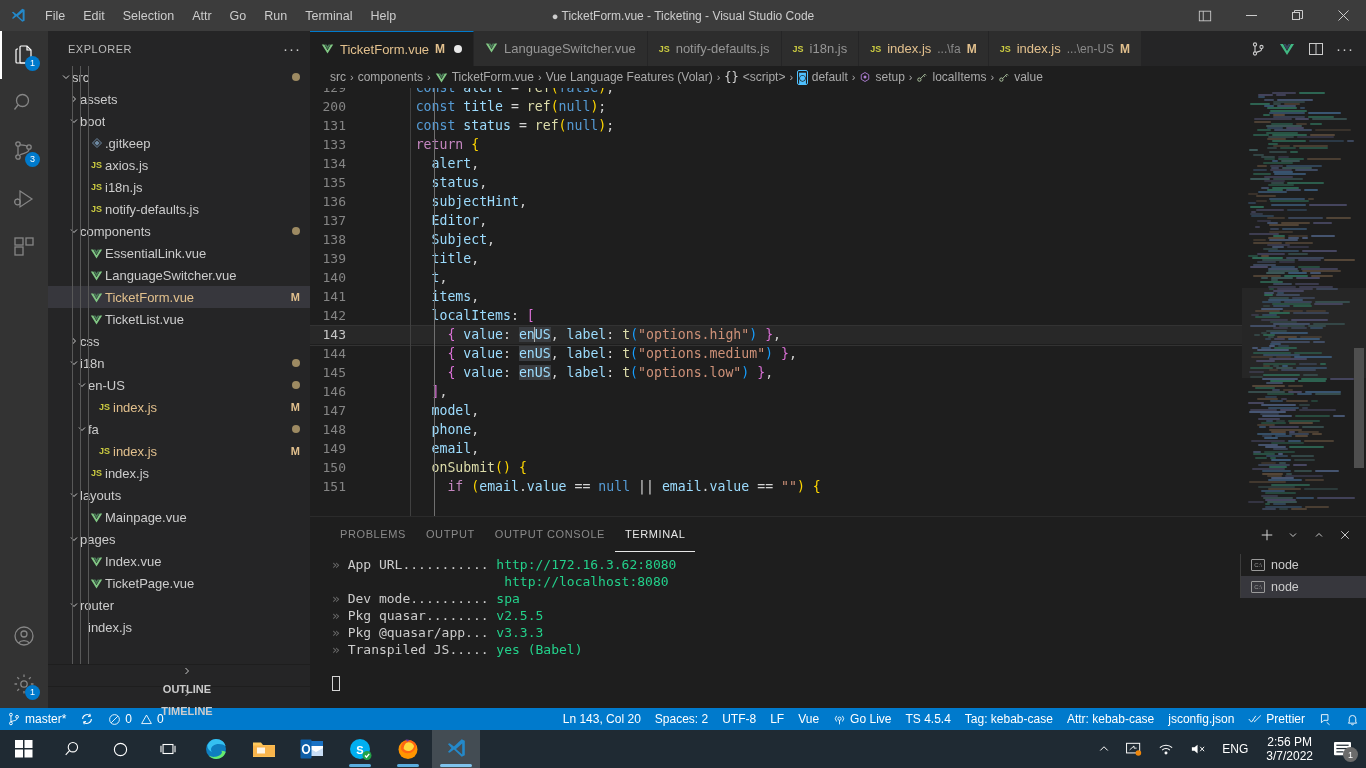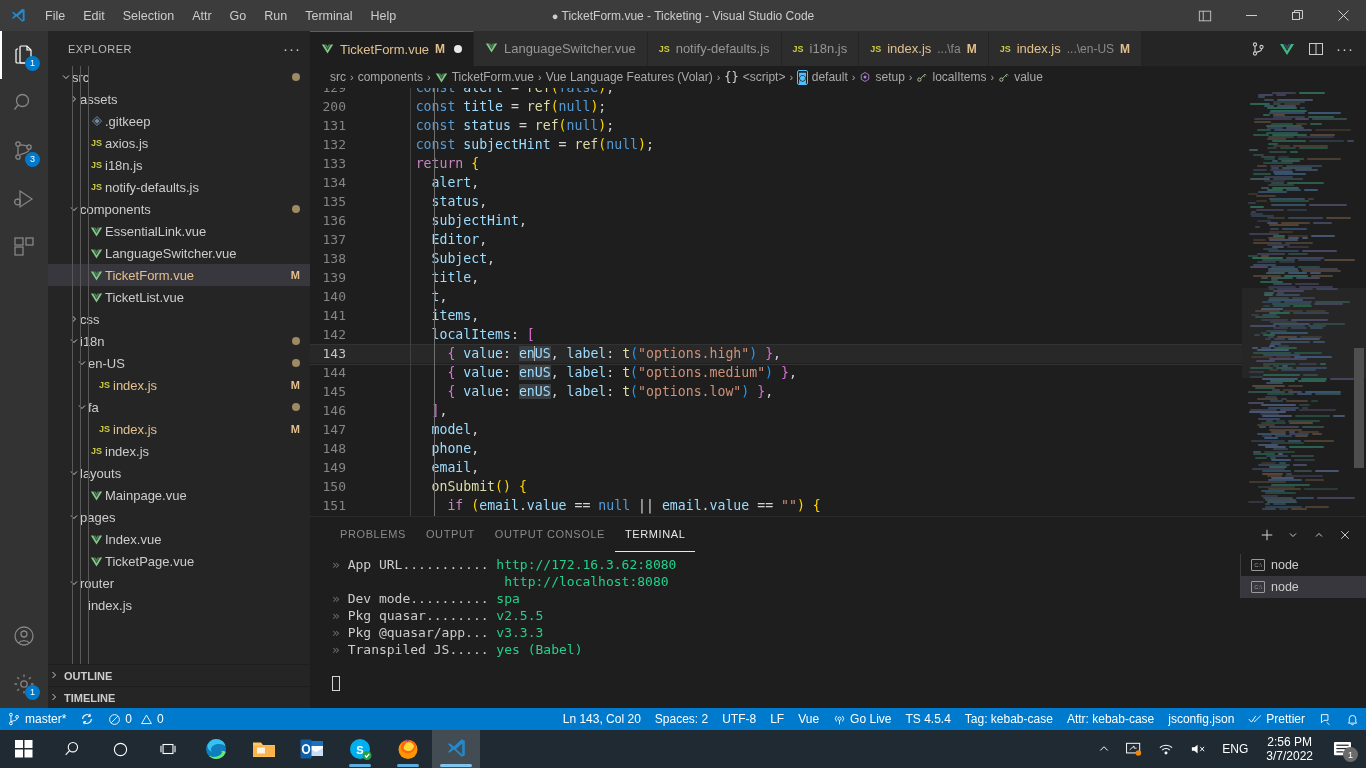--- a/index.html
+++ b/index.html
@@ -74,22 +74,22 @@
   .trow .ficon { width: 17px; flex: 0 0 17px; display:flex; align-items:center; justify-content:center; font-size: 9px; font-weight: bold; }
   .trow .tlabel { overflow: hidden; text-overflow: ellipsis; }
   .trow .tbadge { margin-left: auto; font-size: 11px; font-weight: bold; padding-left: 6px; }
   .dot-mod { margin-left: auto; width: 8px; height: 8px; border-radius: 50%; background: #9d8a62; }
   .js-ico { color: #cbcb41; }
   .mod-M { color: #e2c08d; }
   .name-mod { color: #e2c08d; }
   .indent-guide { position: absolute; top: 0; bottom: 0; width: 1px; background: #585858; }
   .sb-bottom { flex: 0 0 auto; }
   .sb-collapsed {
-    height: 22px; display: flex; align-items: center; gap: 4px; padding-left: 0;
-    color: #cccccc; font-size: 11px; font-weight: bold; border-top: 1px solid #1e1e1e; cursor: pointer;
+    height: 22px; display: flex; align-items: center; gap: 4px; padding-left: 16px;
+    color: #cccccc; font-size: 11px; font-weight: bold; border-top: 1px solid #1e1e1e; cursor: pointer; flex-direction: column;
   }
 
   
   .editorarea { flex: 1 1 auto; min-width: 0; display: flex; flex-direction: column; background: #1e1e1e; }
   .tabsrow { height: 35px; background: #252526; display: flex; flex: 0 0 35px; position: relative; }
   .tab {
     display: flex; align-items: center; gap: 6px; padding: 0 11px;
     background: #2d2d2d; color: #969696; font-size: 13px; white-space: nowrap;
     border-right: 1px solid #252526; cursor: pointer; max-width: 230px;
   }
@@ -323,20 +323,29 @@
           <div class="trow">
             <div style="flex: 0 0 auto; width: 20px;"></div>
             <span class="twist">
               <svg width="12" height="12" viewBox="0 0 16 16" fill="none" stroke="#cccccc" stroke-width="1.3">
                 <polyline points="6,4 10,8 6,12"></polyline>
               </svg>
             </span>
             <span class="tlabel">assets</span>
           </div>
           <div class="trow">
+            <div style="flex: 0 0 auto; width: 20px;"></div>
+            <span class="twist">
+              <svg width="12" height="12" viewBox="0 0 16 16" fill="none" stroke="#cccccc" stroke-width="1.3">
+                <polyline points="4,6 8,10 12,6"></polyline>
+              </svg>
+            </span>
+            <span class="tlabel">boot</span>
+          </div>
+          <div class="trow">
             <div style="flex: 0 0 auto; width: 28px;"></div>
             <span class="twist"></span>
             <span class="ficon">
               <svg width="12" height="12" viewBox="0 0 16 16">
                 <polygon points="8,2 14,8 8,14 2,8" fill="none" stroke="#6f8ba4" stroke-width="1.3"></polygon>
                 <polygon points="8,4.5 11.5,8 8,11.5 4.5,8" fill="#6f8ba4"></polygon>
               </svg>
             </span>
             <span class="tlabel">.gitkeep</span>
           </div>
@@ -694,21 +703,20 @@
             <span>value</span>
           </span>
         </div>
 
       <div class="codewrap">
         <div class="code-scroll">
           <div class="codelines" id="codelines" style="margin-top: -10px;">
               <div class="cline"><span class="lnum">129</span><span class="ctext"><span class="p">      </span><span class="k">const</span><span class="p"> </span><span class="v">alert</span><span class="p"> = </span><span class="fn">ref</span><span class="br1">(</span><span class="n">false</span><span class="br1">)</span><span class="p">;</span></span></div>
               <div class="cline"><span class="lnum">200</span><span class="ctext"><span class="p">      </span><span class="k">const</span><span class="p"> </span><span class="v">title</span><span class="p"> = </span><span class="fn">ref</span><span class="br1">(</span><span class="n">null</span><span class="br1">)</span><span class="p">;</span></span></div>
               <div class="cline"><span class="lnum">131</span><span class="ctext"><span class="p">      </span><span class="k">const</span><span class="p"> </span><span class="v">status</span><span class="p"> = </span><span class="fn">ref</span><span class="br1">(</span><span class="n">null</span><span class="br1">)</span><span class="p">;</span></span></div>
-              <div class="cline"><span class="lnum">132</span><span class="ctext"><span class="p">      </span><span class="k">const</span><span class="p"> </span><span class="v">subjectHint</span><span class="p"> = </span><span class="fn">ref</span><span class="br1">(</span><span class="n">null</span><span class="br1">)</span><span class="p">;</span></span></div>
               <div class="cline"><span class="lnum">133</span><span class="ctext"><span class="p">      </span><span class="kp">return</span><span class="p"> </span><span class="br1">{</span></span></div>
               <div class="cline"><span class="lnum">134</span><span class="ctext"><span class="p">        </span><span class="v">alert</span><span class="p">,</span></span></div>
               <div class="cline"><span class="lnum">135</span><span class="ctext"><span class="p">        </span><span class="v">status</span><span class="p">,</span></span></div>
               <div class="cline"><span class="lnum">136</span><span class="ctext"><span class="p">        </span><span class="v">subjectHint</span><span class="p">,</span></span></div>
               <div class="cline"><span class="lnum">137</span><span class="ctext"><span class="p">        </span><span class="v">Editor</span><span class="p">,</span></span></div>
               <div class="cline"><span class="lnum">138</span><span class="ctext"><span class="p">        </span><span class="v">Subject</span><span class="p">,</span></span></div>
               <div class="cline"><span class="lnum">139</span><span class="ctext"><span class="p">        </span><span class="v">title</span><span class="p">,</span></span></div>
               <div class="cline"><span class="lnum">140</span><span class="ctext"><span class="p">        </span><span class="v">t</span><span class="p">,</span></span></div>
               <div class="cline"><span class="lnum">141</span><span class="ctext"><span class="p">        </span><span class="v">items</span><span class="p">,</span></span></div>
               <div class="cline"><span class="lnum">142</span><span class="ctext"><span class="p">        </span><span class="v">localItems</span><span class="p">: </span><span class="br2">[</span></span></div>

